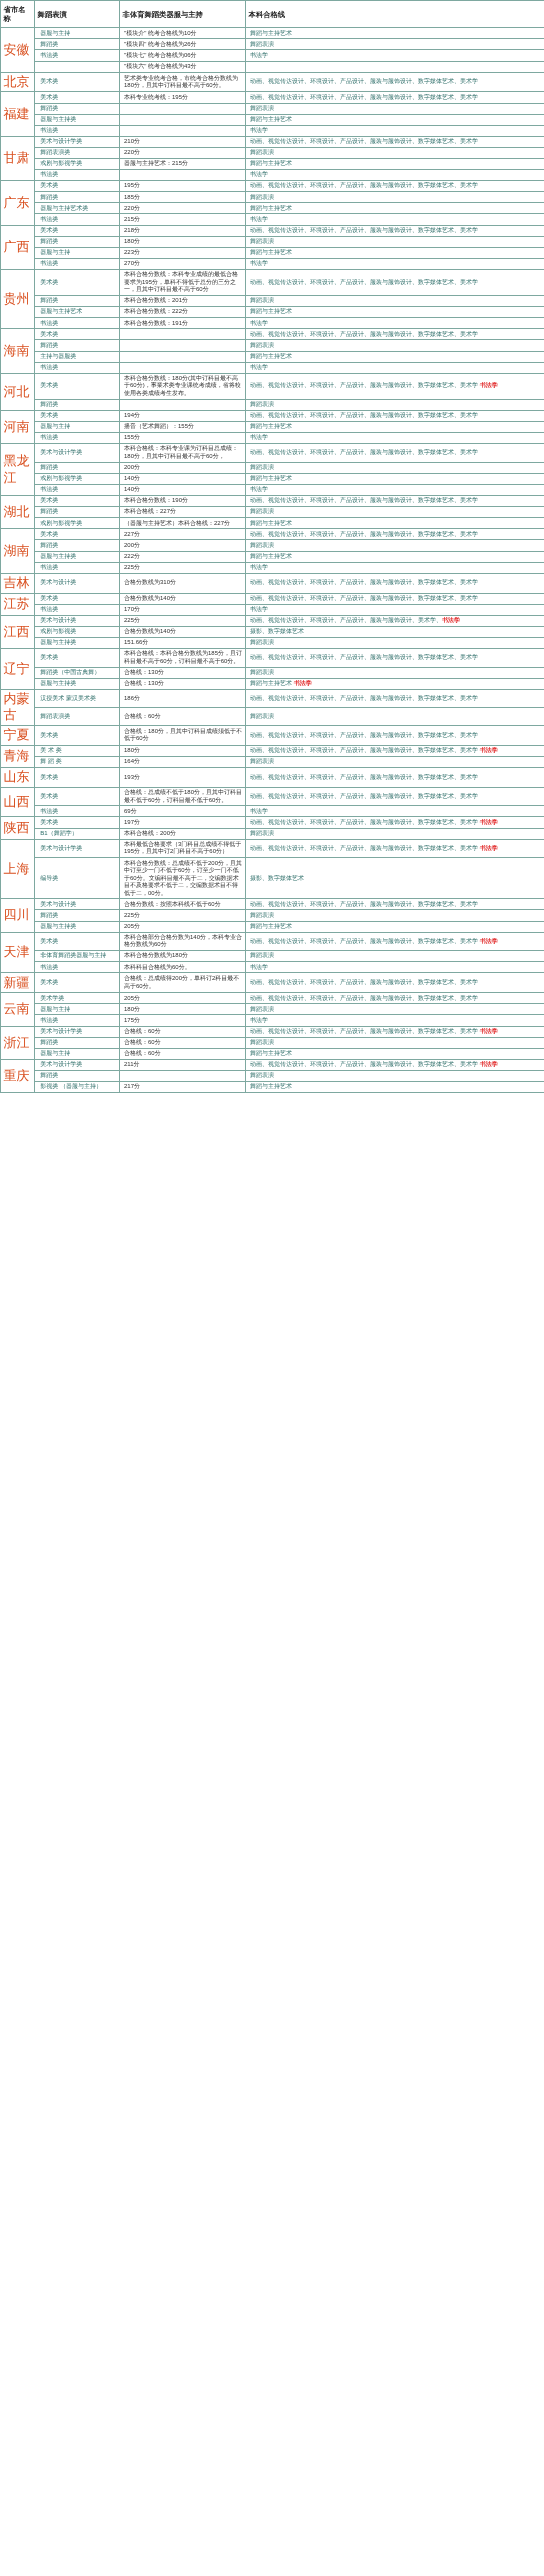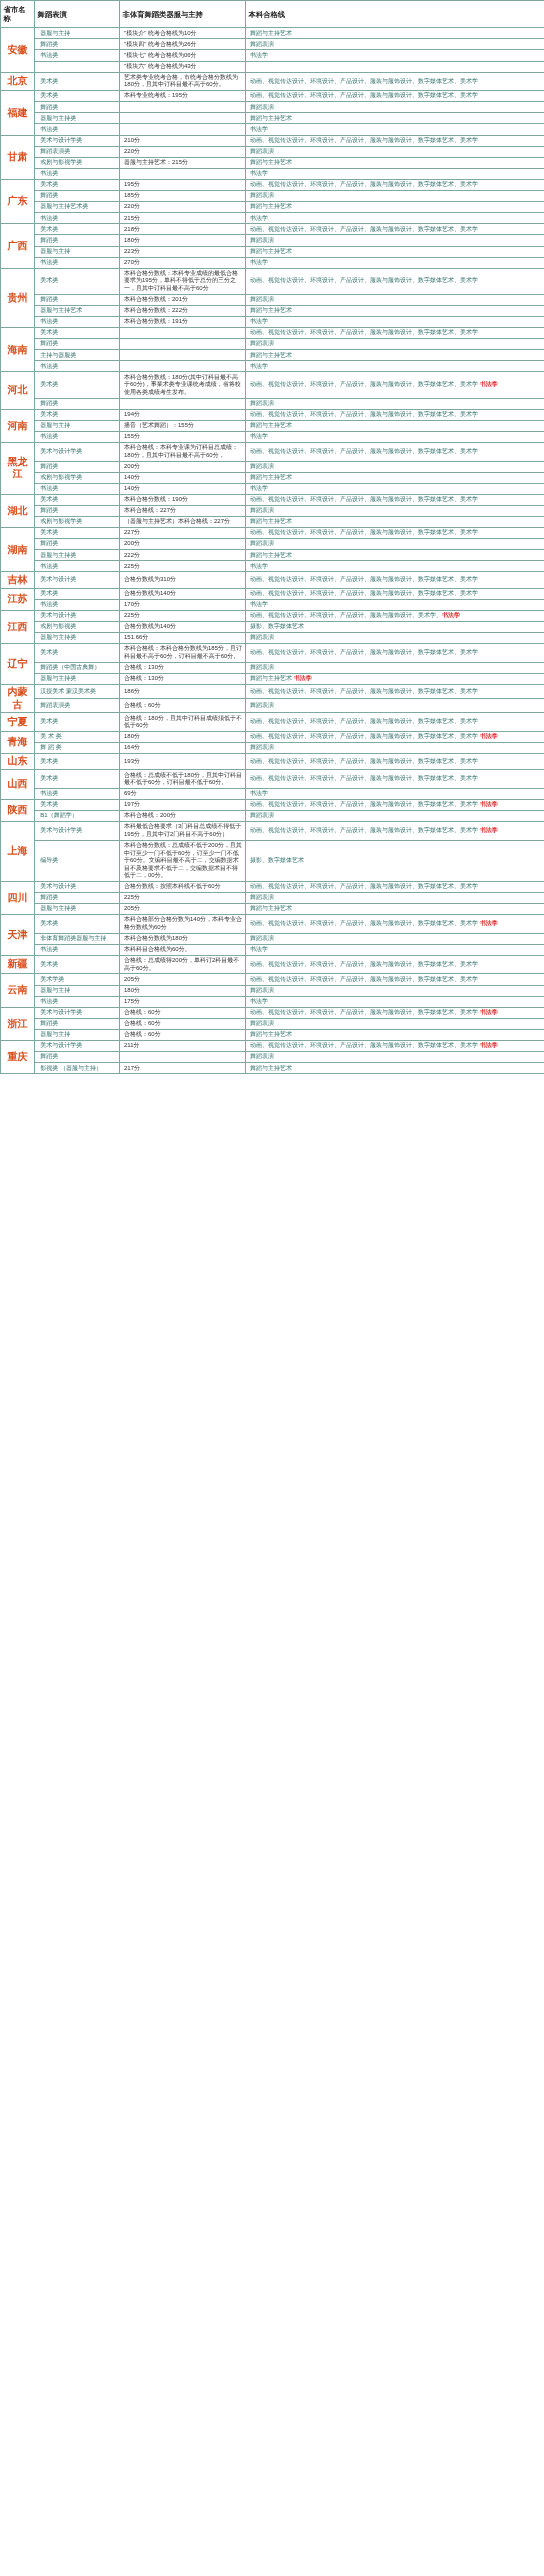--- a/index.html
+++ b/index.html
@@ -5,21 +5,21 @@
   html,body{margin:0;padding:0;background:#ffffff;}
   body{font-family:"Liberation Sans","DejaVu Sans",sans-serif;color:#1a1a1a;}
   #page{width:537px;position:relative;}
   table{border-collapse:collapse;width:545px;table-layout:fixed;}
   col.c0{width:34px;}
   col.c1{width:85px;}
   col.c2{width:126px;}
   col.c3{width:300px;}
   th,td{border:0.7px solid #7ea8a0;vertical-align:middle;padding:1.3px 2.6px;font-size:6px;line-height:1.25;}
   thead th{background:#ffffff;font-weight:bold;font-size:7.3px;padding:4px 2.6px;text-align:left;border:0.7px solid #7ea8a0;}
-  td.prov{text-align:center;color:#d94f1e;font-weight:bold;font-size:10px;}
+  td.prov{color:#d94f1e;font-weight:normal;font-size:13px;}
   td.cat{color:#2f6f6a;padding-left:5.3px;}
   td.line{color:#333;padding-left:4px;}
   td.major{color:#2f6f6a;padding-left:4px;}
   .red{color:#e02020;font-weight:bold;}
 </style>
 </head>
 <body>
 
 <div id="page">
   <table>

